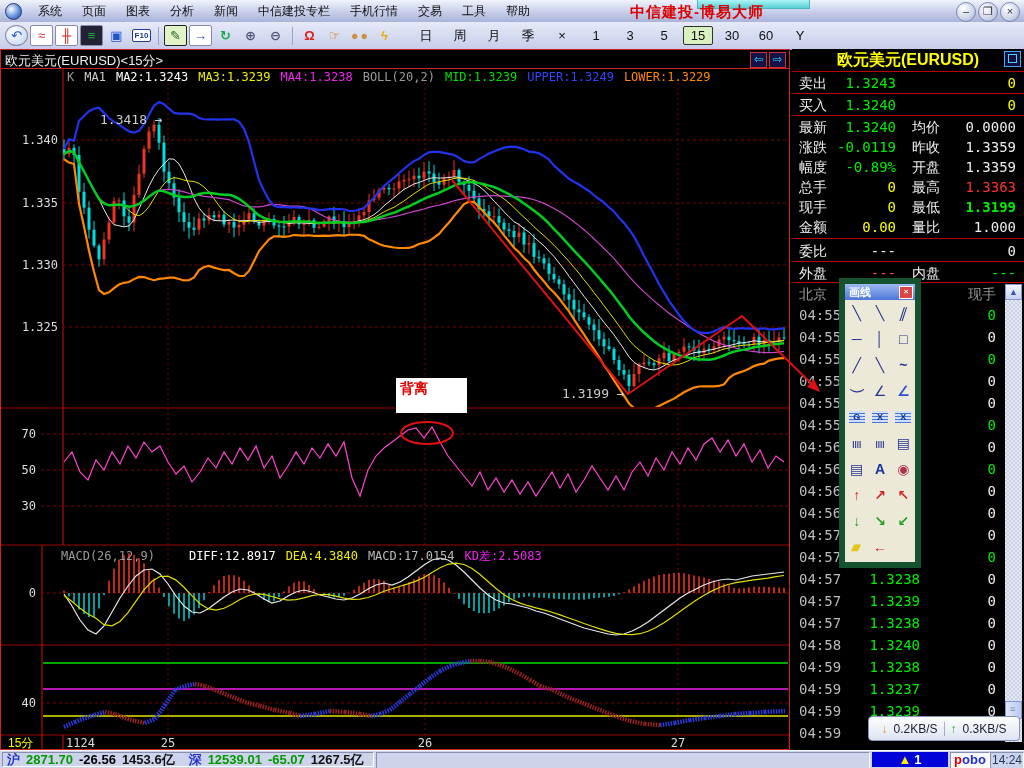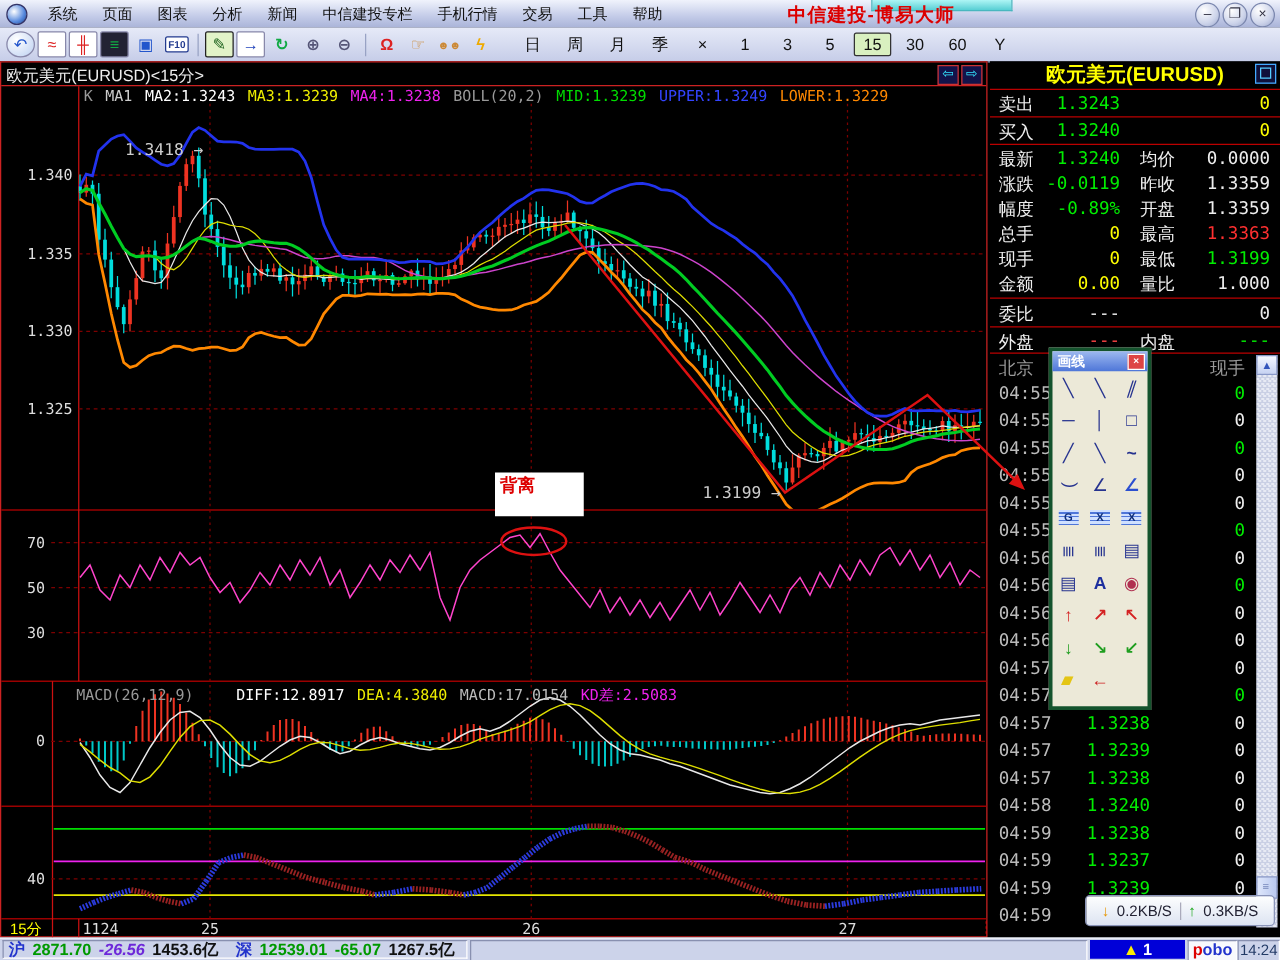--- a/index.html
+++ b/index.html
@@ -72,21 +72,21 @@
   #scrollbar{position:absolute;left:213px;top:235px;width:17px;height:458px;
     background:repeating-conic-gradient(#e7eaf4 0 25%,#c9cfe4 0 50%) 0 0/4px 4px;}
   #scroll-up{position:absolute;left:0;top:0;width:17px;height:16px;
     background:linear-gradient(#f4f7ff,#c6d2f2);border:1px solid #8898c8;box-sizing:border-box;
     color:#3355bb;font-size:9px;text-align:center;line-height:14px;cursor:default;}
   #scroll-thumb{position:absolute;left:0;top:417px;width:17px;height:18px;
     background:linear-gradient(90deg,#dfe7fb,#b9c8ef);border:1px solid #8898c8;box-sizing:border-box;cursor:default;}
   #scroll-thumb:before{content:"≡";color:#7788bb;font-size:9px;position:absolute;left:4px;top:2px;}
   
   #palette{position:absolute;left:839px;top:278px;width:82px;height:290px;z-index:10;
-    background:#ece9d8;border:3px solid #14532d;box-sizing:border-box;}
+    background:#ece9d8;border:6px solid #14532d;box-sizing:border-box;}
   #palette-title{height:16px;background:linear-gradient(#9db9f0,#4e76d8);
     display:flex;align-items:center;font-size:11px;font-weight:bold;color:#fff;padding-left:4px;}
   #palette-close{margin-left:auto;margin-right:2px;width:12px;height:11px;background:#d44;
     border:1px solid #fff;color:#fff;font-size:8px;line-height:10px;text-align:center;cursor:default;}
   #palette-grid{display:grid;grid-template-columns:repeat(3,1fr);}
   .pal-cell{height:26px;display:flex;align-items:center;justify-content:center;
     font-size:14px;cursor:default;}
   .pal-cell.bold{font-weight:bold;}
   .pal-cell.slant{transform:skewX(-18deg);}
   .pal-cell.arc span{display:inline-block;transform:rotate(270deg);}
@@ -829,21 +829,21 @@
         <div class="qrow" style="top: 128px;">
           <span class="lab">总手</span>
           <span class="val" style="color: rgb(255, 255, 0);">0</span>
           <span class="lab2">最高</span>
           <span class="val2" style="color: rgb(255, 48, 48);">1.3363</span>
         </div>
         <div class="qrow" style="top: 148px;">
           <span class="lab">现手</span>
           <span class="val" style="color: rgb(255, 255, 0);">0</span>
           <span class="lab2">最低</span>
-          <span class="val2" style="color: rgb(0, 238, 0);">1.3199</span>
+          <span class="val2" style="color: rgb(0, 238, 0); font-weight: bold;">1.3199</span>
         </div>
         <div class="qrow" style="top: 168px;">
           <span class="lab">金额</span>
           <span class="val" style="color: rgb(255, 255, 0);">0.00</span>
           <span class="lab2">量比</span>
           <span class="val2" style="color: rgb(238, 238, 238);">1.000</span>
         </div>
         <div class="qsep" style="top: 189px;"></div>
         <div class="qrow" style="top: 192px;">
           <span class="lab">委比</span>
@@ -1083,21 +1083,21 @@
     <span>0.2KB/S</span>
     <span class="sep"></span>
     <span style="color:#22aa22;font-weight:bold;">↑</span>
     <span>0.3KB/S</span>
   </div>
 
   <div id="statusbar">
     <div id="idx-box">
       <span style="color:#2233cc;">沪</span>
       <span style="color:#009900;">2871.70</span>
-      <span style="color:#6d28d9;font-style:italic;">-26.56</span>
+      <span style="color:#000000;">-26.56</span>
       <span style="color:#111;">1453.6亿</span>
       <span style="color:#2233cc;margin-left:8px;">深</span>
       <span style="color:#009900;">12539.01</span>
       <span style="color:#009900;">-65.07</span>
       <span style="color:#111;">1267.5亿</span>
     </div>
     <div id="mid-box"></div>
     <div id="alert-box">
       <span style="color:#ffee00;">▲</span>
       <span>1</span>

